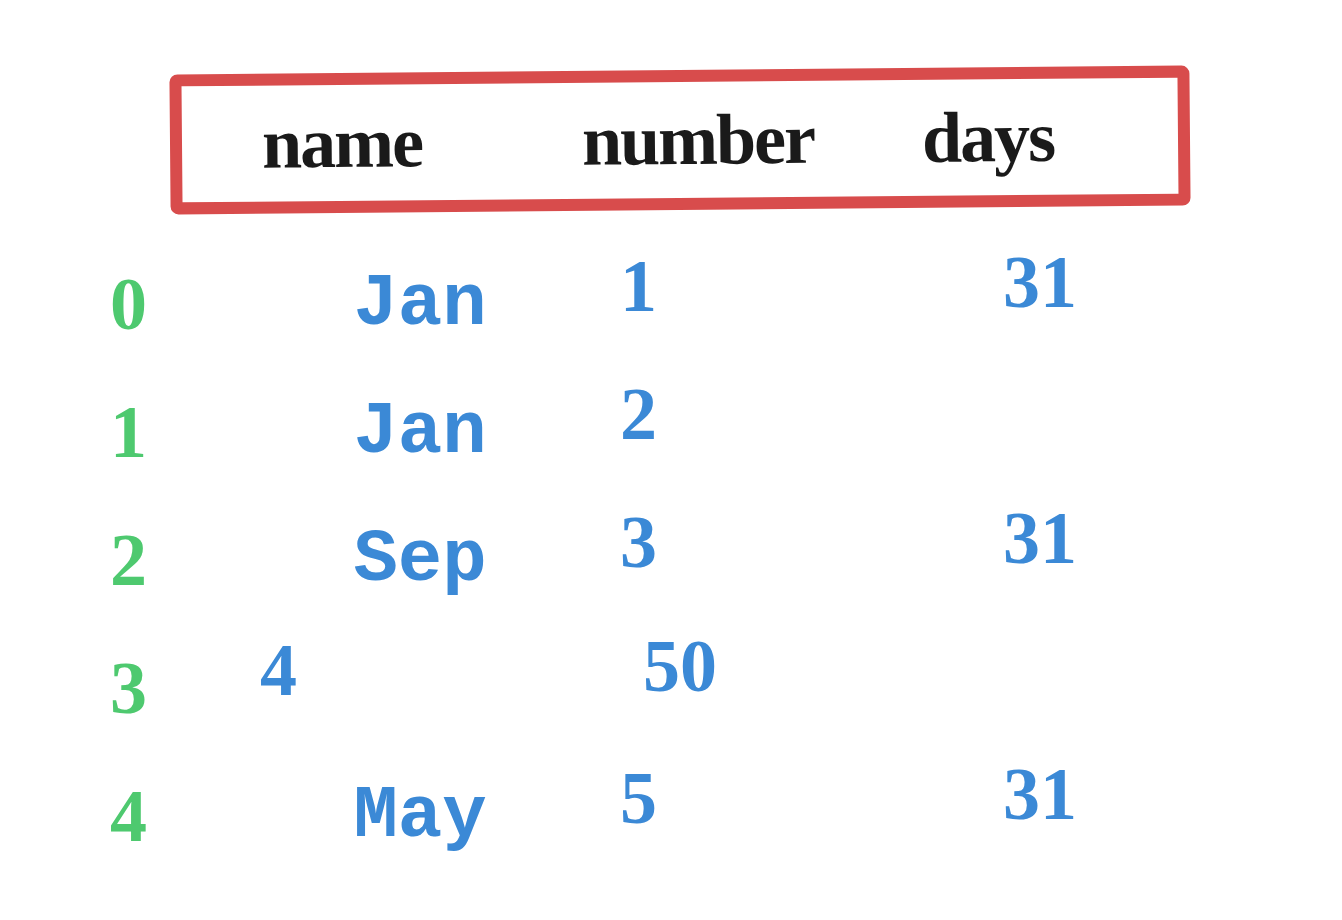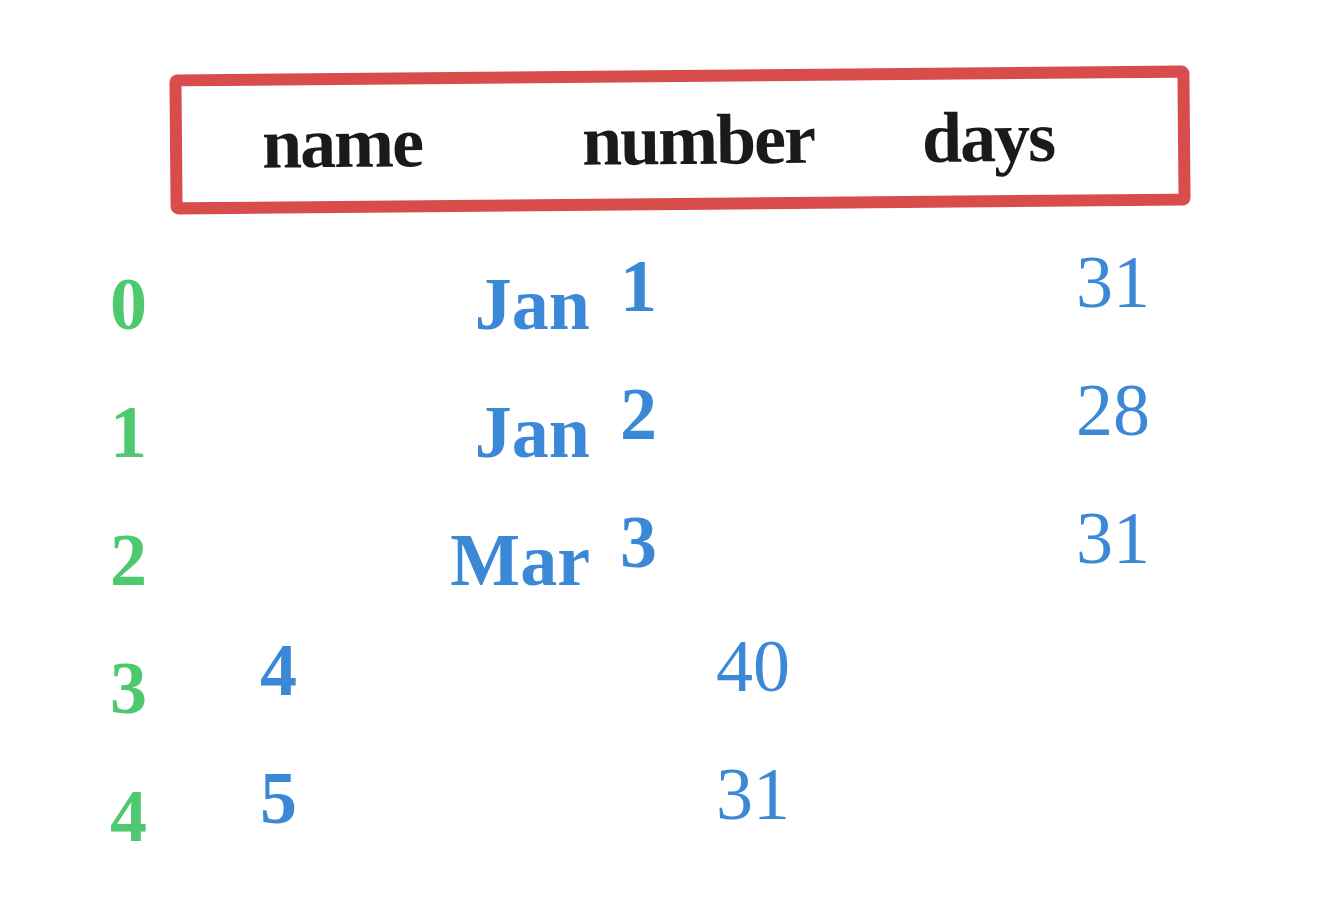--- a/index.html
+++ b/index.html
@@ -64,38 +64,39 @@
       font-weight: 700;
       width: 130px;
       text-align: left;
       padding-left: 10px;
     }
     .name-cell {
       color: #3b89d6;
       font-size: 74px;
       font-weight: 700;
       width: 360px;
-      text-align: right;
+      text-align: center;
       padding-left: 20px;
+      font-family: Liberation Mono, monospace;
     }
     .number-cell {
       color: #3b89d6;
       font-size: 74px;
       font-weight: 700;
       width: 300px;
       text-align: left;
       padding-left: 30px;
       transform: translateY(-18px);
     }
     .days-cell {
       color: #3b89d6;
       font-size: 74px;
-      font-weight: 400;
+      font-weight: 700;
       width: 260px;
-      text-align: right;
+      text-align: center;
       padding-left: 40px;
       transform: translateY(-22px);
     }
   </style>
 </head>
 <body>
 
 <div class="header-box">
   <span class="header-label header-name">name</span>
   <span class="header-label header-number">number</span>
@@ -106,31 +107,31 @@
   <div class="row">
     <span class="index-cell">0</span>
     <span class="name-cell">Jan</span>
     <span class="number-cell">1</span>
     <span class="days-cell">31</span>
   </div>
   <div class="row">
     <span class="index-cell">1</span>
     <span class="name-cell">Jan</span>
     <span class="number-cell">2</span>
-    <span class="days-cell">28</span>
   </div>
   <div class="row">
     <span class="index-cell">2</span>
-    <span class="name-cell">Mar</span>
+    <span class="name-cell">Sep</span>
     <span class="number-cell">3</span>
     <span class="days-cell">31</span>
   </div>
   <div class="row">
     <span class="index-cell">3</span>
     <span class="number-cell">4</span>
-    <span class="days-cell">40</span>
+    <span class="days-cell">50</span>
   </div>
   <div class="row">
     <span class="index-cell">4</span>
+    <span class="name-cell">May</span>
     <span class="number-cell">5</span>
     <span class="days-cell">31</span>
   </div>
 </div>
 
 </body></html>

